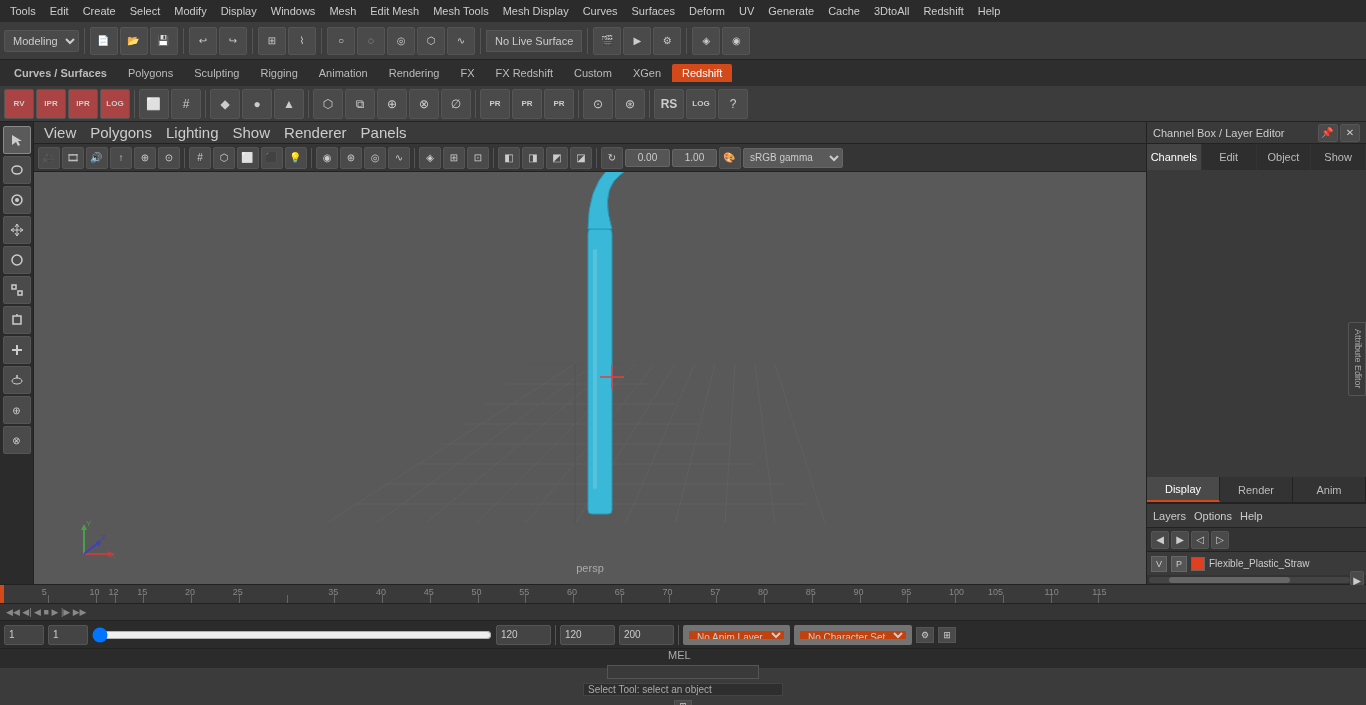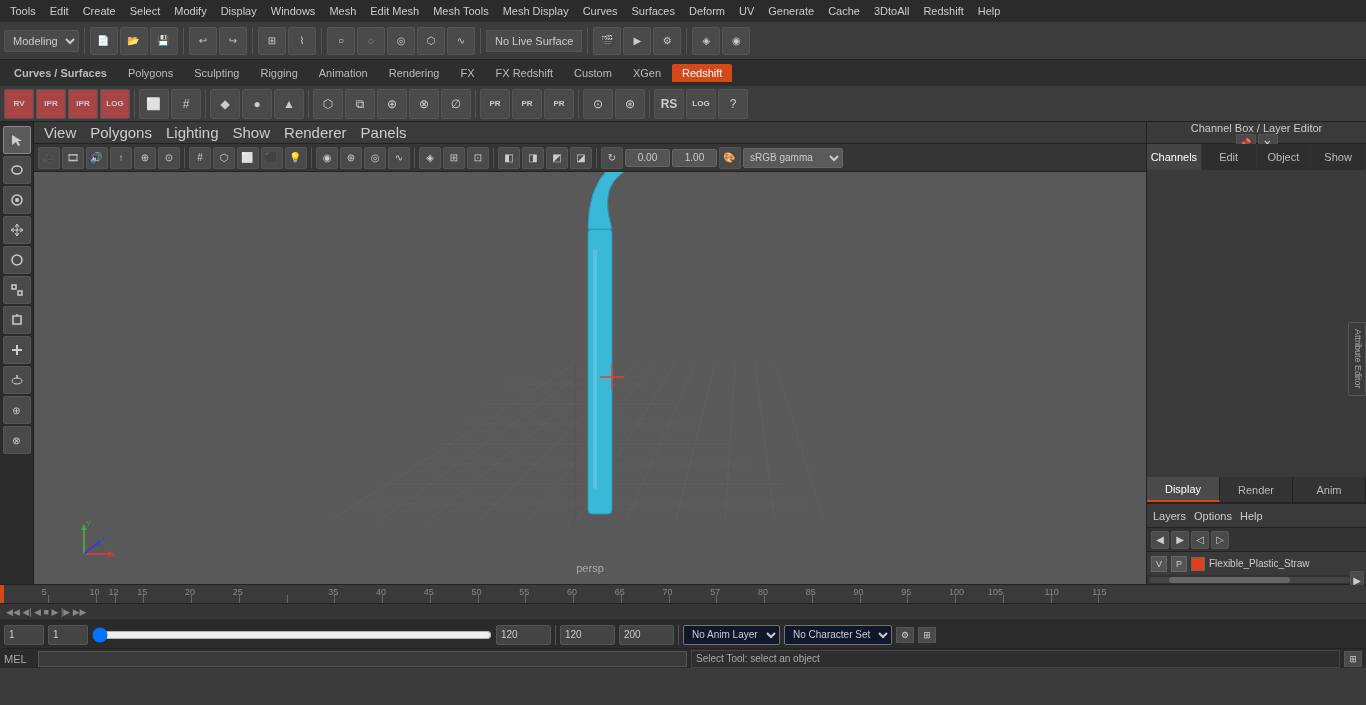--- a/index.html
+++ b/index.html
@@ -249,21 +249,20 @@
     }
     #right-panel-header {
       display: flex;
       align-items: center;
       justify-content: space-between;
       background: #3a3a3a;
       height: 22px;
       padding: 0 6px;
       border-bottom: 1px solid #222;
       font-size: 11px;
-      flex-direction: column;
     }
     #right-panel-tabs {
       display: flex;
       background: #333;
       height: 26px;
       border-bottom: 1px solid #222;
     }
     .rp-tab {
       flex: 1;
       display: flex;
@@ -454,22 +453,22 @@
       height: 20px;
       background: #444;
       border: 1px solid #555;
       color: #ccc;
       font-size: 10px;
       padding: 0 4px;
       border-radius: 2px;
     }
     .status-dropdown {
       height: 20px;
-      background: #0f172a;
-      border: 1px solid #737373;
+      background: #c2410c;
+      border: 6px solid #737373;
       color: #ccc;
       font-size: 10px;
       padding: 0 4px;
       border-radius: 2px;
       cursor: pointer;
     }
     .frame-input {
       width: 40px;
     }
     .range-input {
@@ -478,20 +477,21 @@
 
     
     #command-line {
       height: 20px;
       background: #2b2b2b;
       display: flex;
       align-items: center;
       border-top: 1px solid #222;
       padding: 0 4px;
       gap: 4px;
+      flex-direction: column;
     }
     .cmd-label {
       color: #aaa;
       font-size: 11px;
       min-width: 30px;
     }
     #cmd-input {
       flex: 1;
       height: 16px;
       background: #3a3a3a;

